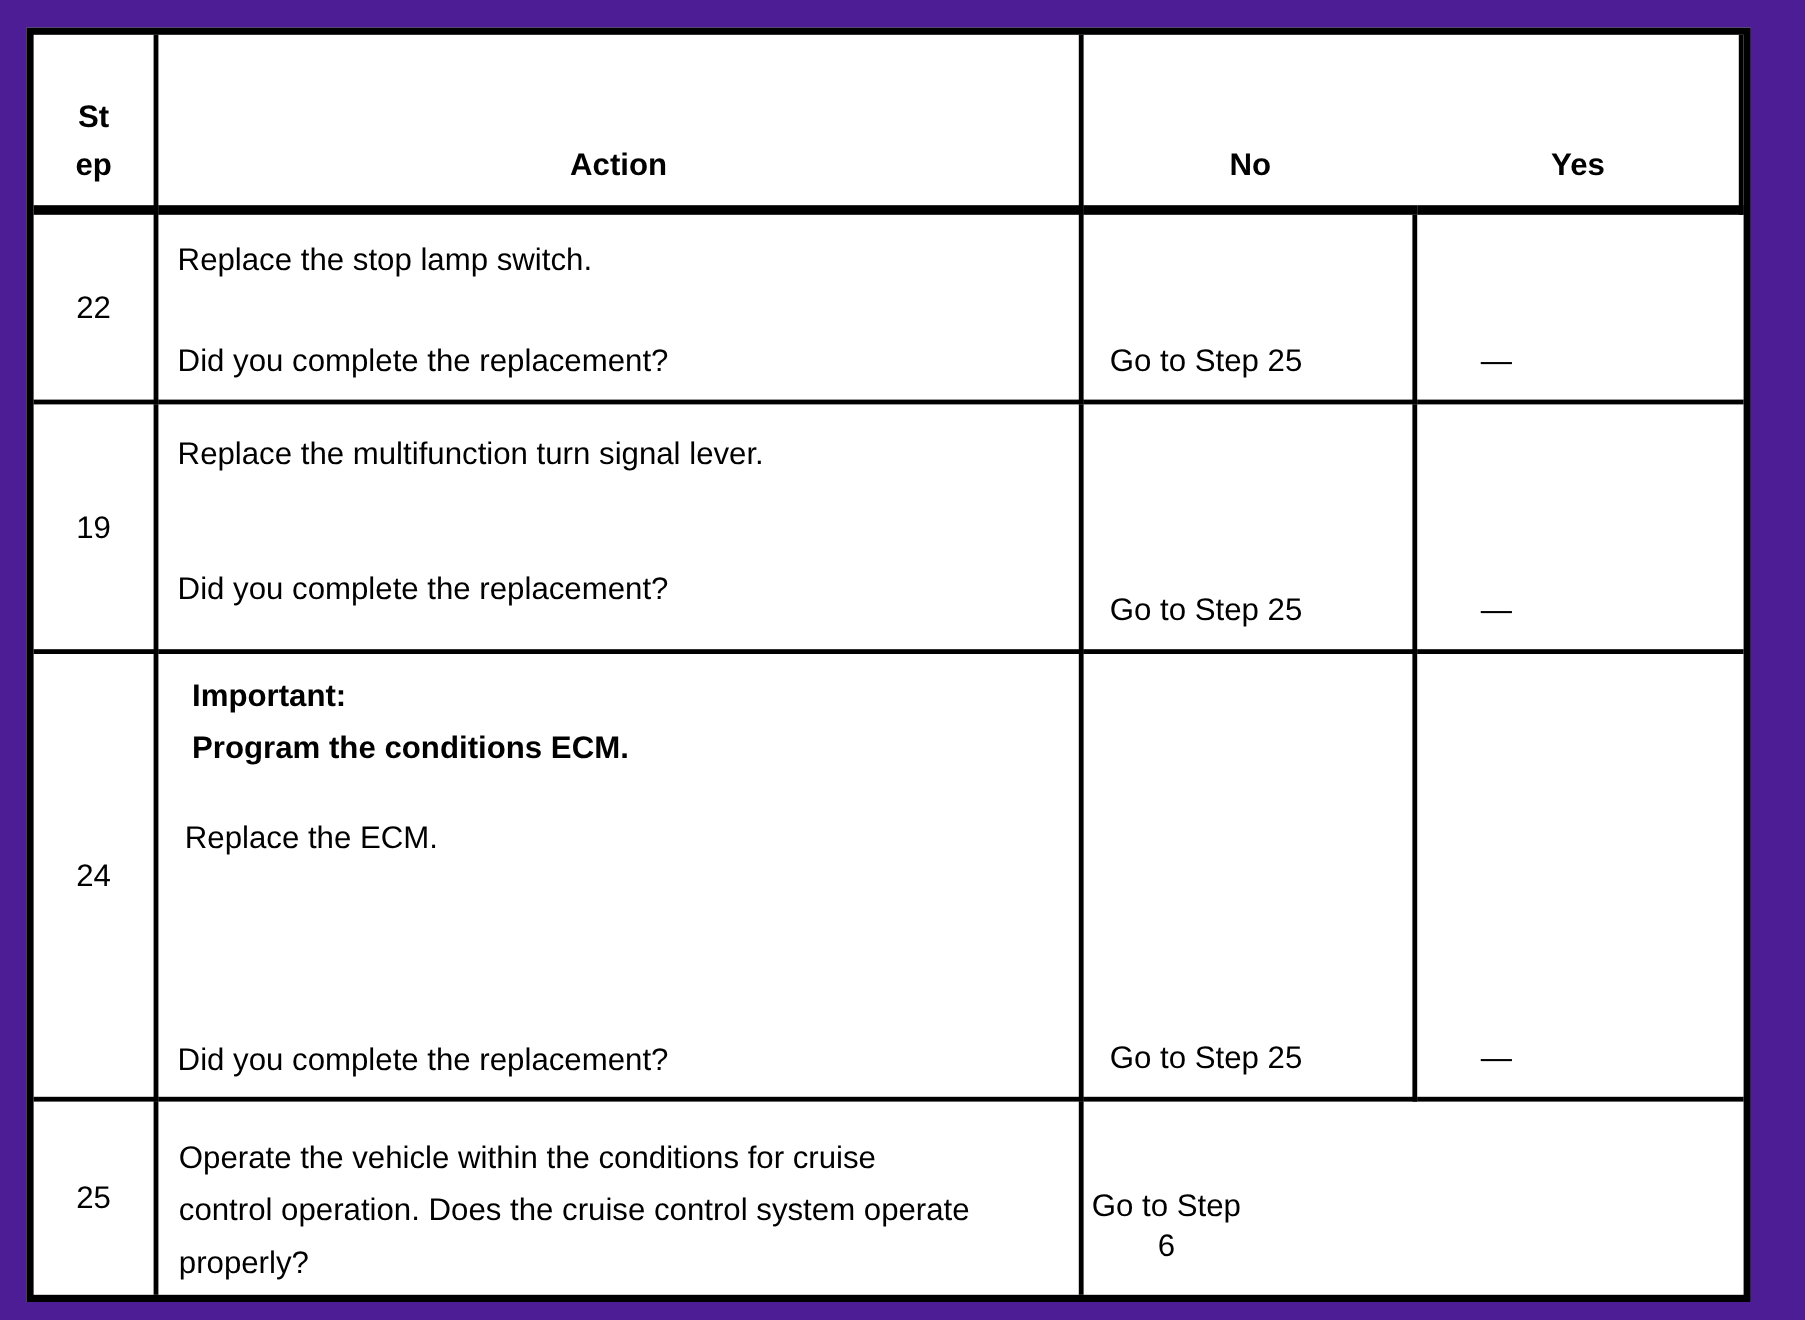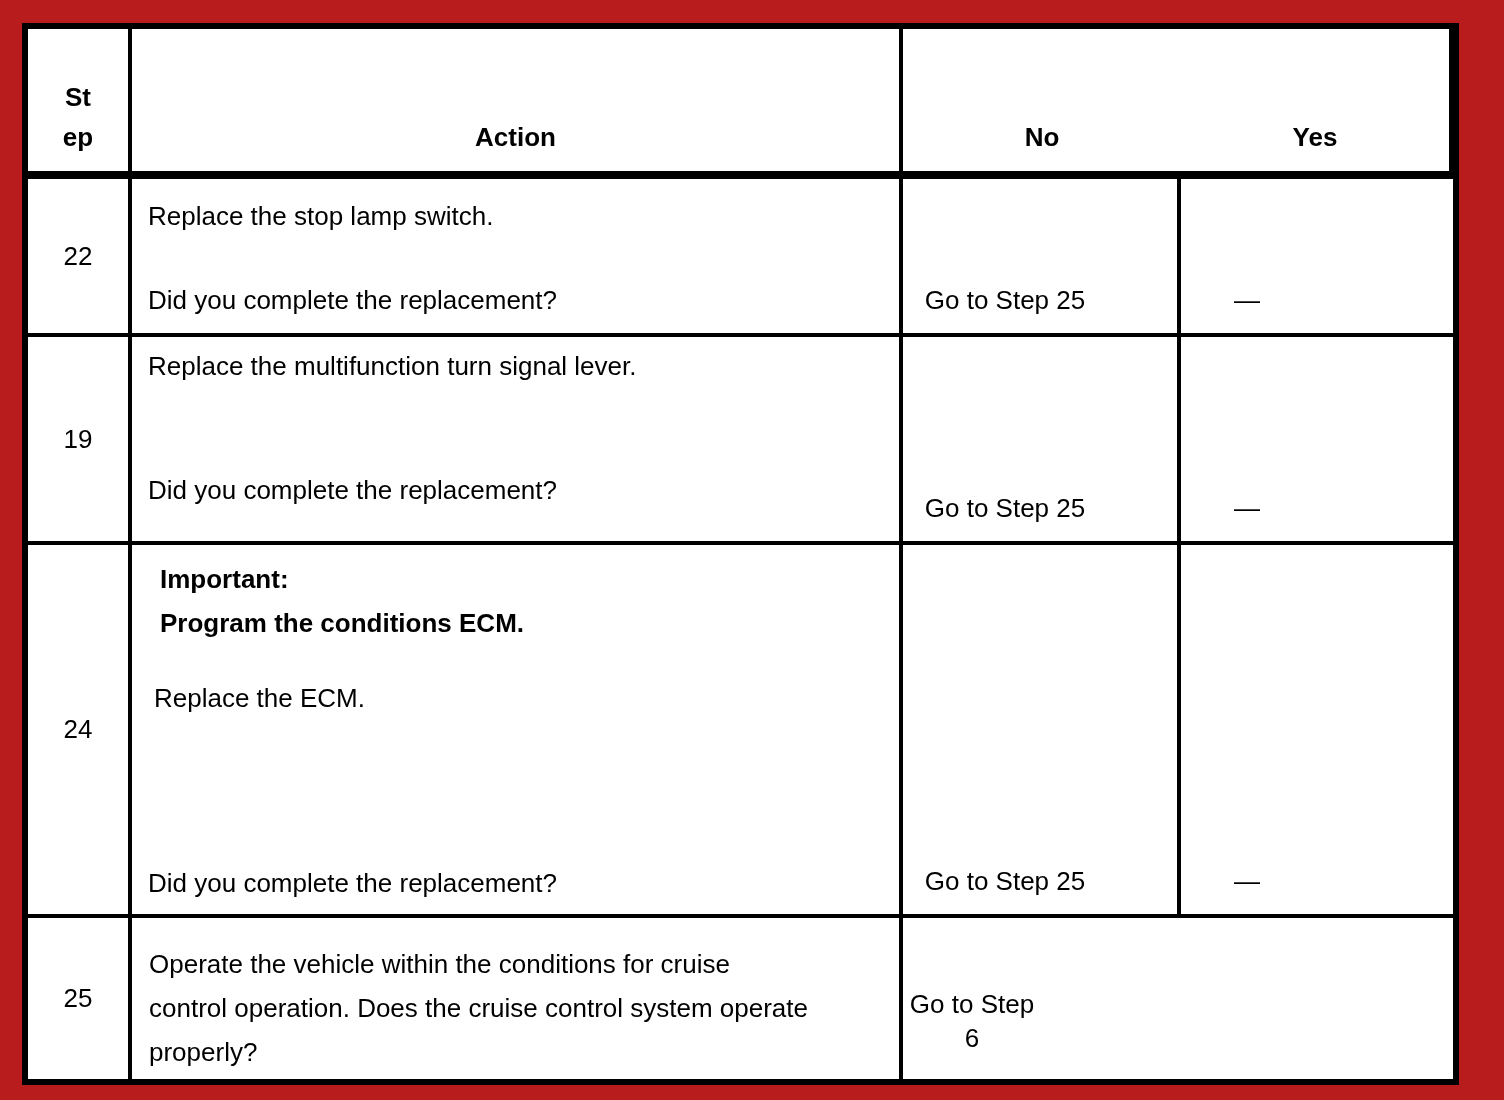--- a/index.html
+++ b/index.html
@@ -2,21 +2,21 @@
 <html><head>
 <meta charset="utf-8">
 <style>
   * { box-sizing: border-box; margin: 0; padding: 0; }
   html, body {
     width: 1504px; height: 1100px;
     background: #ffffff;
     font-family: "Liberation Sans", "DejaVu Sans", sans-serif;
     color: #000000;
   }
-  .page { position: relative; width: 1504px; height: 1100px; background: #b91c1c; }
+  .page { position: relative; width: 1504px; height: 1100px; background: #4c1d95; }
 
   .dtable {
     position: absolute;
     left: 22px; top: 23px;
     width: 1437px; height: 1062px;
     border: 6px solid #000;
     display: grid;
     grid-template-columns: 104px 771px 278px 272px;
     grid-template-rows: 150px 158px 208px 373px auto;
     background: #fff;
@@ -52,21 +52,21 @@
   }
 
   
   .cell.action {
     display: flex;
     flex-direction: column;
     padding-left: 16px;
     padding-right: 20px;
   }
   .action.r22 { padding-top: 20px; padding-bottom: 16px; justify-content: space-between; }
-  .action.r23 { padding-top: 12px; padding-bottom: 34px; justify-content: space-between; }
+  .action.r23 { padding-top: 24px; padding-bottom: 34px; justify-content: space-between; }
   .action.r24 { padding-top: 12px; padding-bottom: 14px; }
   .action.r25 { padding-top: 24px; padding-left: 17px; }
   .line { line-height: 34px; }
   .bold { font-weight: bold; }
   .imp-line { line-height: 44px; margin-left: 12px; }
   .replace-ecm { margin-top: 36px; padding-left: 6px; }
   .q-bottom { margin-top: auto; }
   .para {
     line-height: 44px;
     max-width: 660px;

